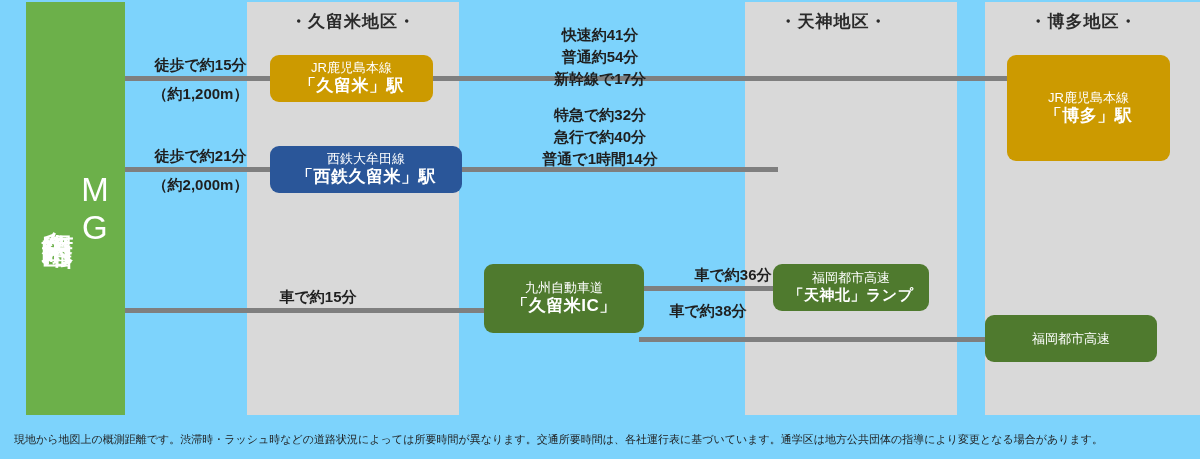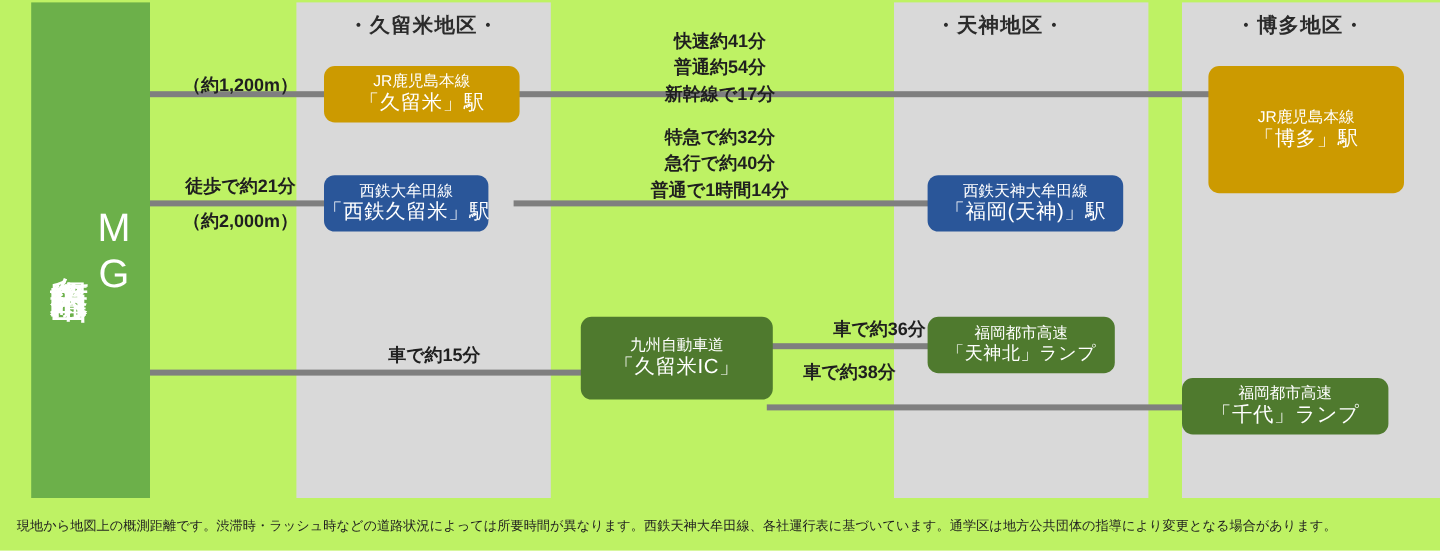--- a/index.html
+++ b/index.html
@@ -7,21 +7,21 @@
     padding: 0;
     background: #ffffff;
   }
   body {
     font-family: "Liberation Sans", "DejaVu Sans", sans-serif;
   }
   #page {
     position: relative;
     width: 1200px;
     height: 459px;
-    background: #bef264;
+    background: #7dd3fc;
     overflow: hidden;
   }
 
   
   .band {
     position: absolute;
     background: #d9d9d9;
     top: 2px;
     height: 413px;
   }
@@ -85,27 +85,27 @@
     display: flex;
     flex-direction: column;
     align-items: center;
     justify-content: center;
     box-sizing: border-box;
     text-align: center;
     line-height: 1.22;
     padding: 10px 6px;
   }
   .node .l1 { font-size: 13px; font-weight: normal; white-space: nowrap; }
-  .node .l2 { font-size: 17px; font-weight: normal; white-space: nowrap; letter-spacing: 0.5px; }
+  .node .l2 { font-size: 17px; font-weight: bold; white-space: nowrap; letter-spacing: 0.5px; }
   .node.gold  { background: #cc9a00; }
   .node.blue  { background: #2a5699; }
   .node.green { background: #4f7a2e; }
 
   .node.n-jr-kurume   { left: 270px; top: 55px;  width: 163px; height: 47px; }
-  .node.n-nishitetsu-kurume { left: 270px; top: 146px; width: 137px; height: 47px; }
+  .node.n-nishitetsu-kurume { left: 270px; top: 146px; width: 192px; height: 47px; }
   .node.n-kurume-ic   { left: 484px; top: 264px; width: 160px; height: 69px; }
   .node.n-jr-hakata   { left: 1007px; top: 55px; width: 163px; height: 106px; }
   .node.n-fukuoka-tenjin { left: 773px; top: 146px; width: 163px; height: 47px; }
   .node.n-tenjinkita-ramp { left: 773px; top: 264px; width: 156px; height: 47px; }
   .node.n-chiyo-ramp  { left: 985px; top: 315px;  width: 172px; height: 47px; }
 
   
   .edge-label {
     position: absolute;
     font-size: 15px;
@@ -155,29 +155,30 @@
 
   <div class="line" style="left:428px; top:167px; width:350px;"></div>
 
   <div class="line" style="left:125px; top:308px; width:364px;"></div>
 
   <div class="line" style="left:639px; top:286px; width:139px;"></div>
 
   <div class="line" style="left:639px; top:337px; width:351px;"></div>
 
   <div class="edge-label" style="left:133px; top:54px; width:135px;">
+    <div>徒歩で約15分</div>
     <div class="sub" style="margin-top:7px;text-align:center;">（約1,200m）</div>
   </div>
 
   <div class="edge-label" style="left:133px; top:145px; width:135px;">
     <div>徒歩で約21分</div>
     <div class="sub" style="margin-top:7px;">（約2,000m）</div>
   </div>
 
-  <div class="edge-label" style="left:248px; top:286px; width:140px;margin-left:44px;">
+  <div class="edge-label" style="left:248px; top:286px; width:140px;">
     <div>車で約15分</div>
   </div>
 
   <div class="edge-label" style="left:500px; top:24px; width:200px;">
     <div>快速約41分</div>
     <div>普通約54分</div>
     <div>新幹線で17分</div>
   </div>
 
   <div class="edge-label" style="left:490px; top:104px; width:220px;">
@@ -207,30 +208,25 @@
   <div class="node green n-kurume-ic">
     <div class="l1">九州自動車道</div>
     <div class="l2">「久留米IC」</div>
   </div>
 
   <div class="node gold n-jr-hakata">
     <div class="l1">JR鹿児島本線</div>
     <div class="l2">「博多」駅</div>
   </div>
 
-  <div class="node blue n-fukuoka-tenjin">
-    <div class="l1">西鉄天神大牟田線</div>
-    <div class="l2">「福岡(天神)」駅</div>
-  </div>
 
   <div class="node green n-tenjinkita-ramp">
     <div class="l1">福岡都市高速</div>
     <div class="l2" style="font-size:15px;">「天神北」ランプ</div>
   </div>
 
   <div class="node green n-chiyo-ramp">
     <div class="l1">福岡都市高速</div>
-    <div class="l2">「千代」ランプ</div>
-  </div>
-
-  <div class="footnote">現地から地図上の概測距離です。渋滞時・ラッシュ時などの道路状況によっては所要時間が異なります。西鉄天神大牟田線、各社運行表に基づいています。通学区は地方公共団体の指導により変更となる場合があります。</div>
+  </div>
+
+  <div class="footnote">現地から地図上の概測距離です。渋滞時・ラッシュ時などの道路状況によっては所要時間が異なります。交通所要時間は、各社運行表に基づいています。通学区は地方公共団体の指導により変更となる場合があります。</div>
 
 </div>
 
 </body></html>

